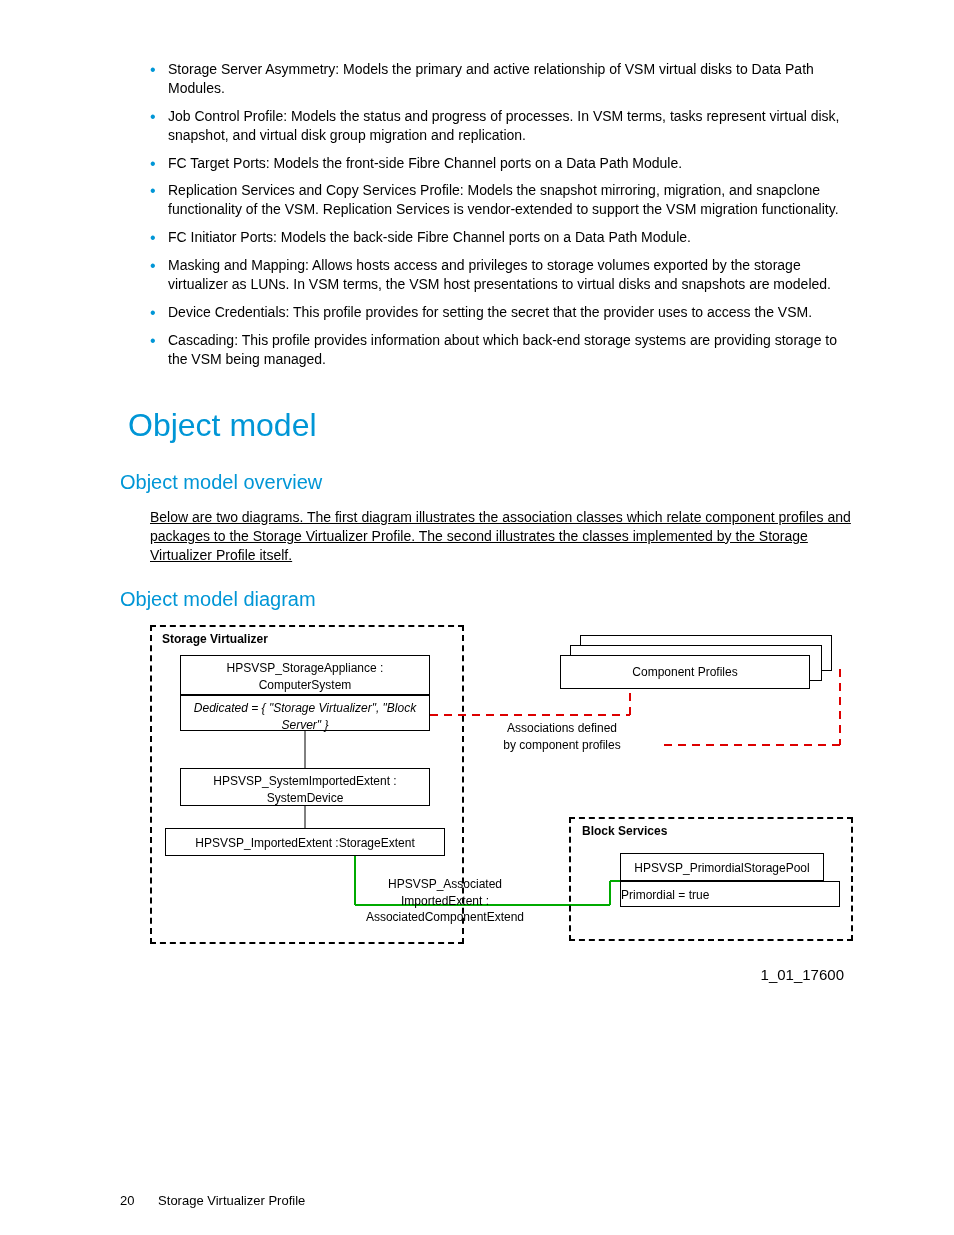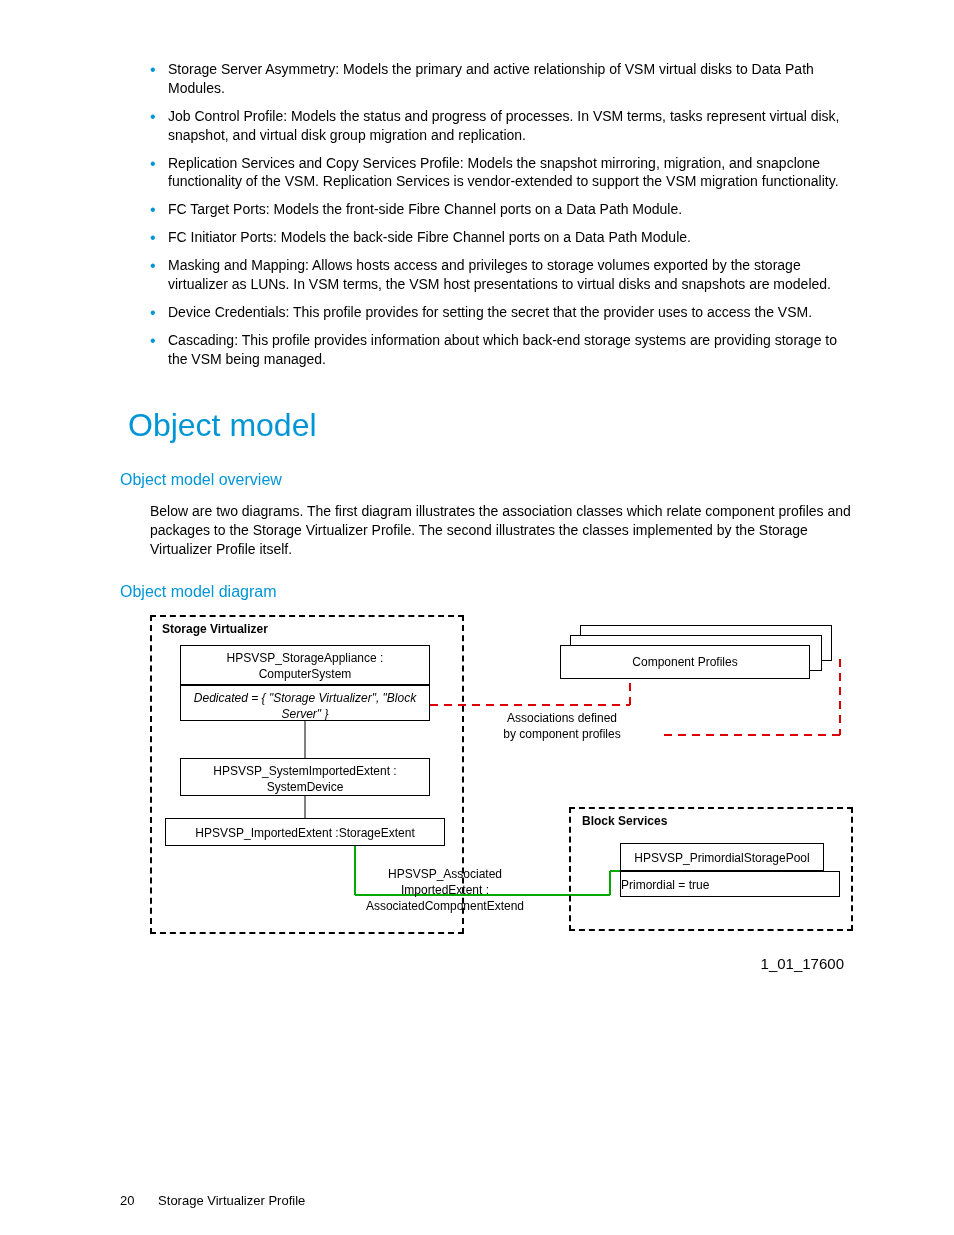--- a/index.html
+++ b/index.html
@@ -33,26 +33,27 @@
   h1.section {
     font-family: Arial, Helvetica, sans-serif;
     font-weight: 300;
     font-size: 32px;
     color: #0096d6;
     margin: 35px 0 22px 8px;
   }
   h2.subsection {
     font-family: Arial, Helvetica, sans-serif;
     font-weight: 400;
-    font-size: 16px;
+    font-size: 20px;
     color: #0096d6;
     margin: 22px 0 12px 0;
   }
   p.body {
     margin: 0 0 10px 30px;
+    text-decoration: underline;
   }
   .diagram {
     position: relative;
     margin-left: 30px;
     height: 340px;
   }
   .dashbox {
     position: absolute;
     border: 2px dashed #000;
   }
@@ -93,22 +94,22 @@
     font-size: 13px;
   }
   .footer .pn { margin-right: 20px; }
 </style>
 </head>
 <body>
 
 <ul class="main-list">
   <li>Storage Server Asymmetry: Models the primary and active relationship of VSM virtual disks to Data Path Modules.</li>
   <li>Job Control Profile: Models the status and progress of processes. In VSM terms, tasks represent virtual disk, snapshot, and virtual disk group migration and replication.</li>
+  <li>FC Target Ports: Models the front-side Fibre Channel ports on a Data Path Module.</li>
   <li>Replication Services and Copy Services Profile: Models the snapshot mirroring, migration, and snapclone functionality of the VSM. Replication Services is vendor-extended to support the VSM migration functionality.</li>
-  <li>FC Target Ports: Models the front-side Fibre Channel ports on a Data Path Module.</li>
   <li>FC Initiator Ports: Models the back-side Fibre Channel ports on a Data Path Module.</li>
   <li>Masking and Mapping: Allows hosts access and privileges to storage volumes exported by the storage virtualizer as LUNs. In VSM terms, the VSM host presentations to virtual disks and snapshots are modeled.</li>
   <li>Device Credentials: This profile provides for setting the secret that the provider uses to access the VSM.</li>
   <li>Cascading: This profile provides information about which back-end storage systems are providing storage to the VSM being managed.</li>
 </ul>
 
 <h1 class="section">Object model</h1>
 
 <h2 class="subsection">Object model overview</h2>
 <p class="body">Below are two diagrams. The first diagram illustrates the association classes which relate component profiles and packages to the Storage Virtualizer Profile. The second illustrates the classes implemented by the Storage Virtualizer Profile itself.</p>

